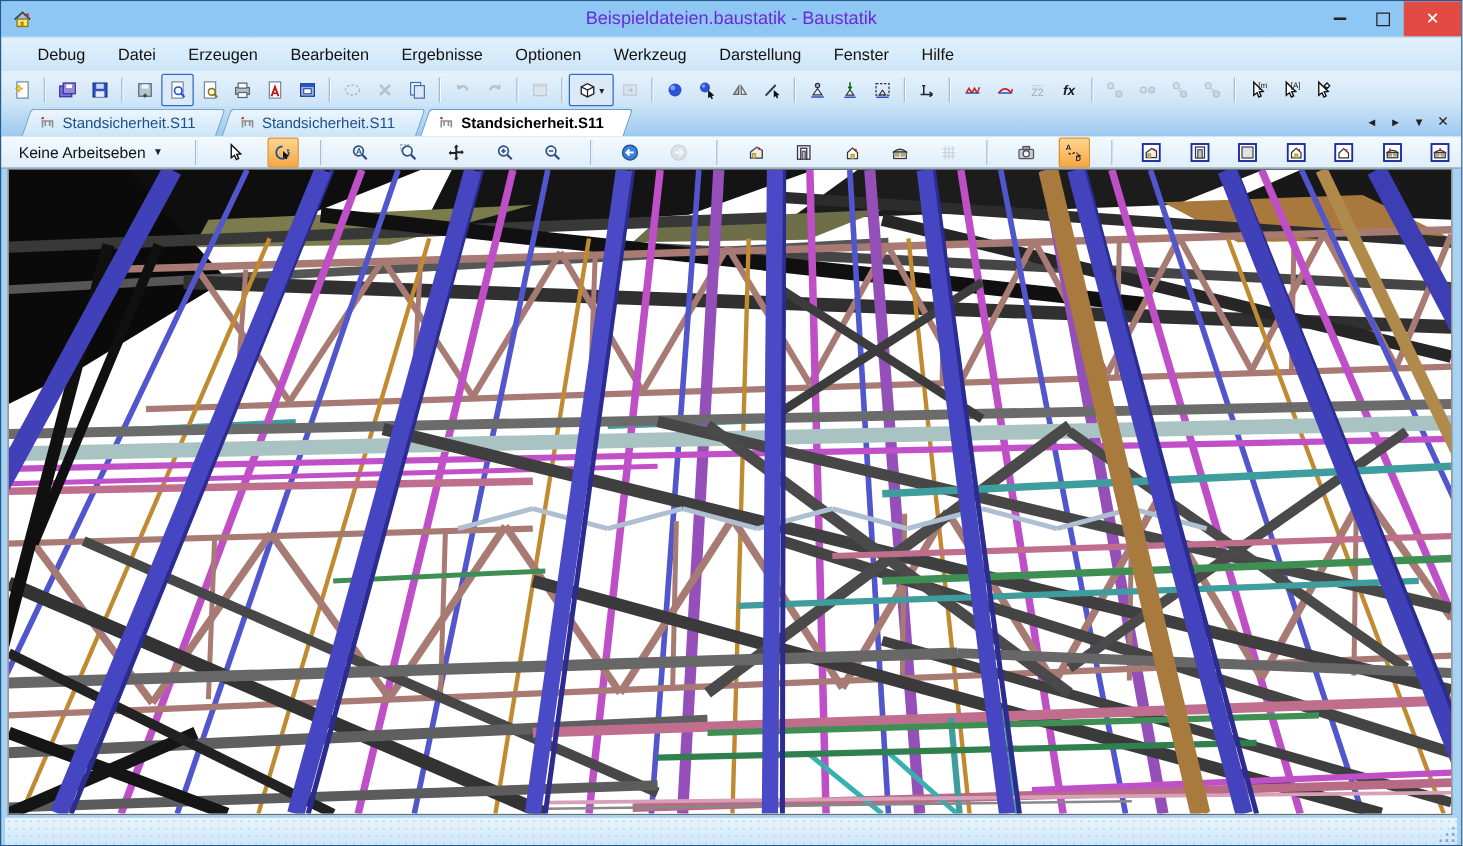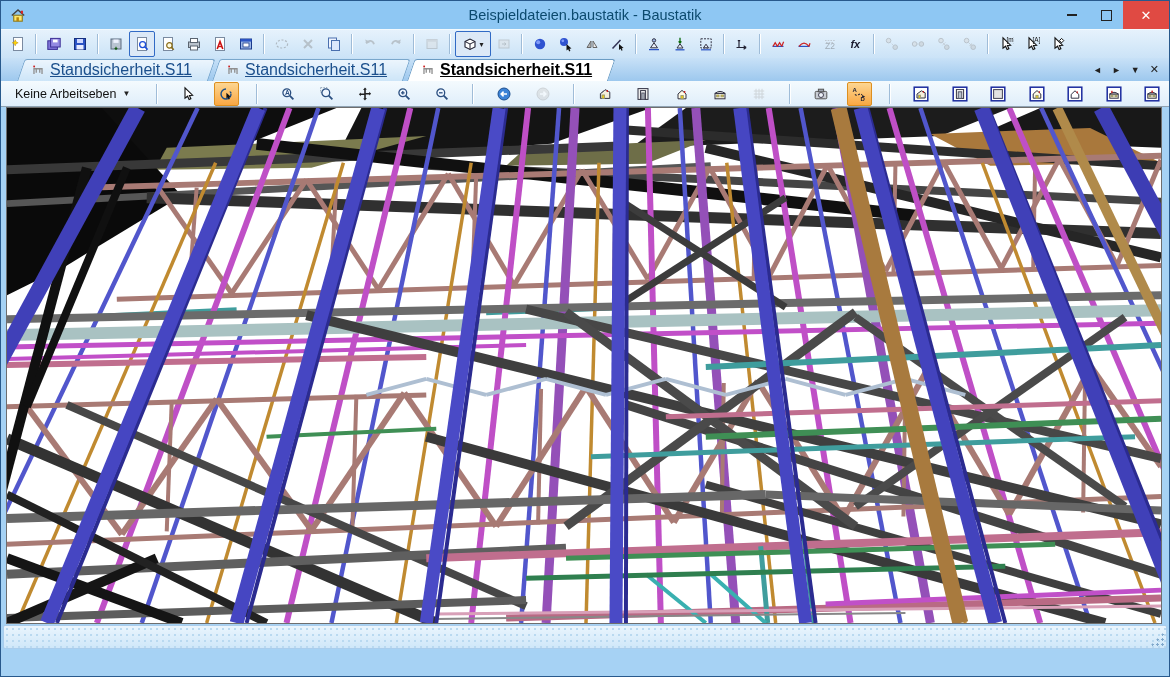--- a/index.html
+++ b/index.html
@@ -1,20 +1,20 @@
 <!DOCTYPE html>
 <html><head>
 <meta charset="utf-8">
 <style>
   html,body{margin:0;padding:0;background:#d4d4d4;font-family:"Liberation Sans","DejaVu Sans",sans-serif;}
   .window{position:relative;width:1168px;height:675px;border:1px solid #28598c;background:#a6d2f4;overflow:hidden;}
   
   .titlebar{position:relative;height:28px;background:#8ec7f3;display:flex;align-items:center;}
   .titlebar .home{position:absolute;left:8px;top:5px;width:18px;height:18px;}
-  .titlebar .title{position:absolute;left:0;right:0;text-align:center;font-size:14.5px;color:#0c4a6e;}
+  .titlebar .title{position:absolute;left:0;right:0;text-align:center;font-size:14.5px;color:#6d28d9;}
   .wc{position:absolute;right:0;top:0;height:28px;display:flex;align-items:stretch;}
   .wc .wbtn{width:34px;display:flex;align-items:center;justify-content:center;cursor:default;}
   .wc .min-bar{width:10px;height:2px;background:#222;}
   .wc .max-box{width:9px;height:9px;border:1.5px solid #222;background:transparent;}
   .wc .close{width:46px;background:#e04a43;color:#fff;font-size:13px;}
   
   .menubar{height:27px;background:linear-gradient(#e2f1fc,#cde5f8);display:flex;align-items:center;padding-left:18px;gap:4px;border-top:1px solid #bcd9f0;}
   .menu-item{padding:4px 11px;font-size:13px;color:#111;cursor:default;}
   
   .toolbar{display:flex;align-items:center;padding:0 4px;}
@@ -29,21 +29,21 @@
   .tbtn.hl{background:linear-gradient(#fdd692,#f9a743);border:1px solid #dd8f1f;}
   .tbtn .caret{font-size:8px;color:#222;margin-left:1px;}
   .tbtn.hasdrop{width:34px;}
   .wpselect{display:flex;align-items:center;gap:6px;padding:2px 8px 2px 10px;font-size:12.5px;color:#111;cursor:default;}
   .wpselect .caret{font-size:8px;color:#222;}
   
   .tabbar{height:23px;background:linear-gradient(#c8e1f7,#9dc8ee);display:flex;align-items:flex-end;padding-left:16px;position:relative;}
   .tab{position:relative;height:22px;display:flex;align-items:center;gap:5px;padding:0 16px 0 14px;margin-right:4px;cursor:default;}
   .tab .bg{position:absolute;inset:0;transform:skewX(-19deg);transform-origin:100% 100%;background:linear-gradient(#ecf5fd,#cde5f8);border:1px solid #7aa7cc;border-bottom:none;border-radius:3px 3px 0 0;z-index:0;}
   .tab>*{position:relative;z-index:1;}
-  .tab .tlabel{font-size:16px;color:#1b4f8c;white-space:nowrap;text-decoration:underline;}
+  .tab .tlabel{font-size:12px;color:#1b4f8c;white-space:nowrap;}
   .tab.active .bg{background:#fff;border-color:#6b9cc4;}
   .tab.active .tlabel{color:#000;font-weight:bold;}
   .tab.active{z-index:2;}
   .ticon{width:14px;height:14px;display:block;}
   .tabctrl{position:absolute;right:10px;top:0;height:23px;display:flex;align-items:center;gap:10px;}
   .tabctrl .tcbtn{font-size:9px;color:#222;cursor:default;}
   .tabctrl .tcbtn.x{font-size:11px;}
   
   .vrow{display:flex;height:517px;}
   .vrow .edge-l{width:5px;}
@@ -78,20 +78,32 @@
         </div>
       <div class="wbtn">
           <span class="max-box"></span>
         </div>
       <div class="wbtn close">
           <span>✕</span>
         </div>
     </div>
   </div>
 
+  <div class="menubar" id="menubar">
+      <span class="menu-item">Debug</span>
+      <span class="menu-item">Datei</span>
+      <span class="menu-item">Erzeugen</span>
+      <span class="menu-item">Bearbeiten</span>
+      <span class="menu-item">Ergebnisse</span>
+      <span class="menu-item">Optionen</span>
+      <span class="menu-item">Werkzeug</span>
+      <span class="menu-item">Darstellung</span>
+      <span class="menu-item">Fenster</span>
+      <span class="menu-item">Hilfe</span>
+    </div>
 
   <div class="toolbar main" id="toolbar-main">
       <div class="tbtn">
         <span class="ic"><svg viewBox="0 0 16 16" width="16" height="16">
             <rect x="3.5" y="1.5" width="9" height="13" fill="#fff" stroke="#7a8aa0"></rect>
             <path d="M2.2 6.8 l2.1-0.9 0.9-2.1 0.9 2.1 2.1 0.9 -2.1 0.9 -0.9 2.1 -0.9-2.1 z" fill="#ffd700" stroke="#b8860b" stroke-width=".5"></path>
           </svg></span>
       </div>
       <div class="tsep"></div>
       <div class="tbtn">

